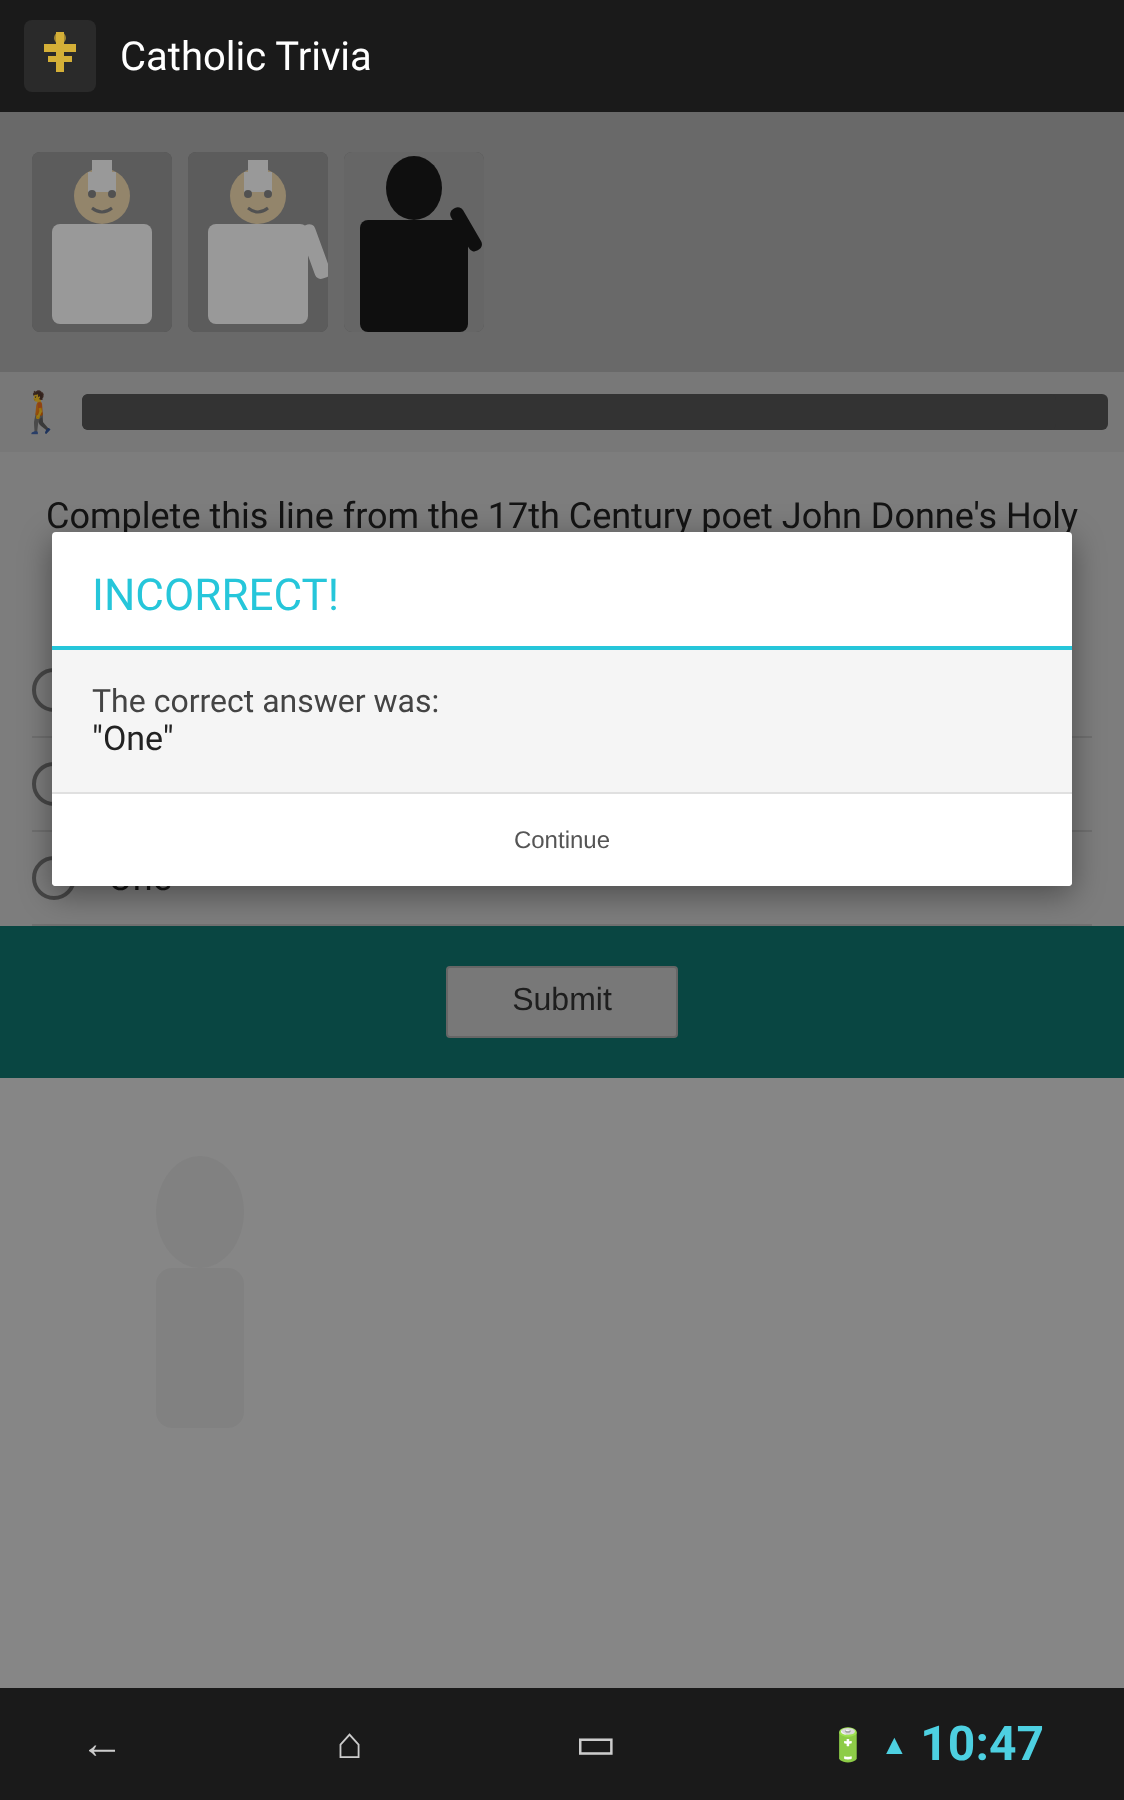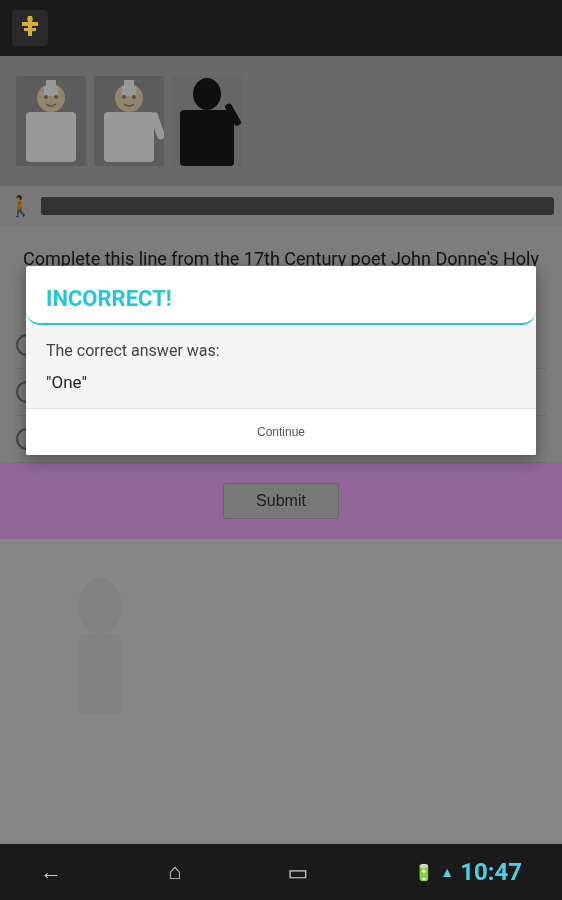--- a/index.html
+++ b/index.html
@@ -142,21 +142,21 @@
       background: transparent;
     }
     .option-label {
       font-size: 18px;
       color: #222;
     }
 
     
     #submit-area {
       width: 100%;
-      background: #f0abfc;
+      background: #0f766e;
       display: flex;
       justify-content: center;
       padding: 20px 0;
     }
     #submit-btn {
       background: #c8c8c8;
       border: 1px solid #aaa;
       padding: 8px 32px;
       font-size: 16px;
       color: #333;
@@ -210,32 +210,31 @@
       width: 510px;
       background: #ffffff;
       border-radius: 2px;
       overflow: hidden;
       box-shadow: 0 4px 16px rgba(0,0,0,0.4);
     }
     #modal-title {
       padding: 20px 20px 12px;
       font-size: 22px;
       color: #26c6da;
-      font-weight: bold;
+      font-weight: normal;
       border-bottom: 2px solid #26c6da;
-      border-radius: 14px;
     }
     #modal-body {
       padding: 16px 20px;
       background: #f5f5f5;
     }
     #modal-correct-label {
       font-size: 16px;
       color: #444;
-      margin-bottom: 12px;
+      margin-bottom: 0;
     }
     #modal-answer {
       font-size: 17px;
       color: #222;
     }
     #modal-footer {
       padding: 12px 20px;
       text-align: center;
       background: #fff;
       border-top: 1px solid #e0e0e0;
@@ -273,20 +272,21 @@
 <div id="app-bar">
   <div id="app-icon">
     <svg viewBox="0 0 28 28" xmlns="http://www.w3.org/2000/svg">
 
       <rect x="12" y="2" width="4" height="20" fill="#d4af37"></rect>
       <rect x="6" y="8" width="16" height="4" fill="#d4af37"></rect>
       <rect x="8" y="14" width="12" height="3" fill="#d4af37"></rect>
       <circle cx="14" cy="5" r="3" fill="#d4af37" opacity="0.7"></circle>
     </svg>
   </div>
+  <span id="app-title">Catholic Trivia</span>
 </div>
 
 <div id="category-header">
 
   <div class="pope-avatar">
     <svg viewBox="0 0 70 90" xmlns="http://www.w3.org/2000/svg">
       <rect width="70" height="90" fill="#999"></rect>
 
       <circle cx="35" cy="22" r="14" fill="#f5deb3"></circle>
       <rect x="10" y="36" width="50" height="50" fill="#fff" rx="4"></rect>

